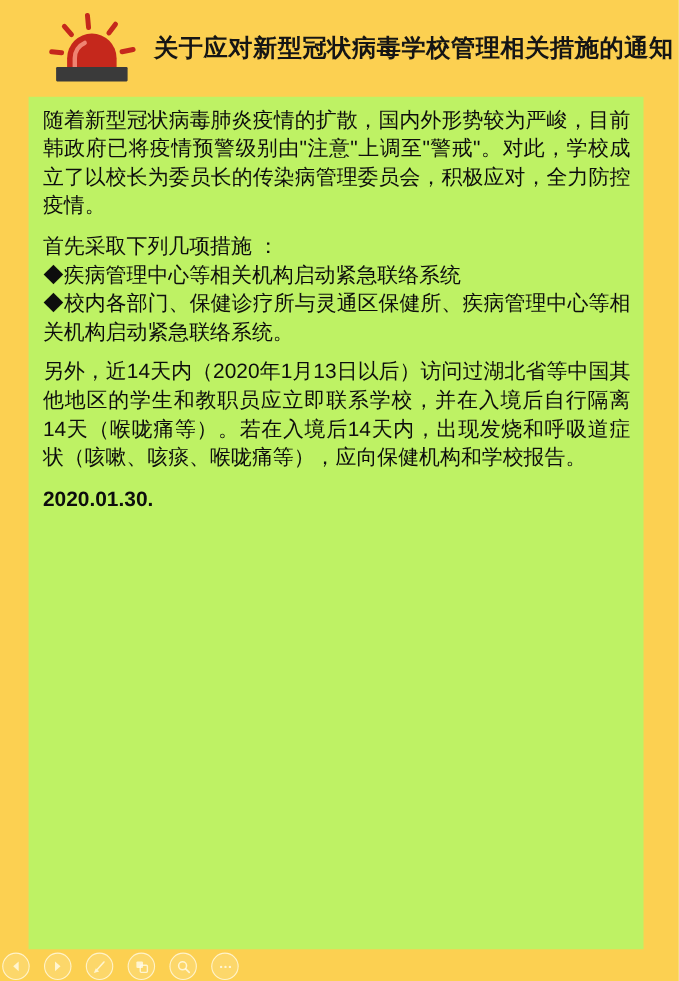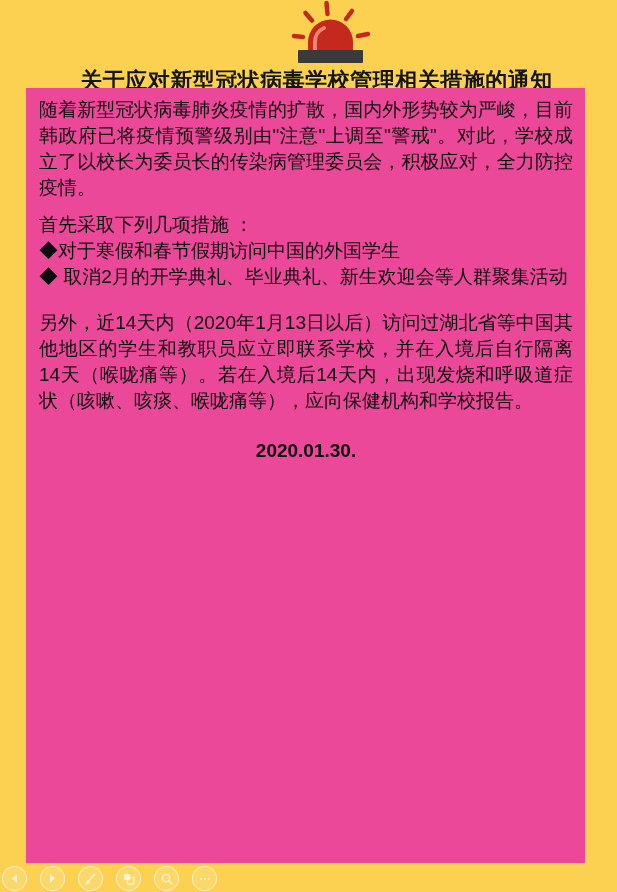--- a/index.html
+++ b/index.html
@@ -11,51 +11,50 @@
     background: #fcd051;
     overflow: hidden;
   }
   
   .header {
     position: absolute;
     top: 0; left: 0; right: 0;
     height: 88px;
     display: flex;
     align-items: center;
-    flex-direction: column;
   }
   .siren { margin-left: 44px; flex: 0 0 auto; }
   .title {
     margin: 0 0 0 16px;
     font-size: 22px;
     font-weight: 700;
     color: #151515;
     letter-spacing: 0.5px;
     white-space: nowrap;
   }
   
   .sheet {
     position: absolute;
     left: 26px; top: 88px;
     width: 559px; height: 775px;
-    background: #ec4899;
+    background: #bef264;
     box-sizing: border-box;
     padding: 9px 12px 17px 13px;
     overflow: hidden;
   }
   .sheet p, .sheet .mline {
     margin: 0;
     font-size: 19px;
     line-height: 26px;
     color: #0d0d0d;
     text-align: justify;
   }
   .sheet p { margin-bottom: 11px; }
-  .measures { margin-bottom: 20px; }
-  .sign { margin-top: 24px; text-align: center; }
+  .measures { margin-bottom: 10px; }
+  .sign { margin-top: 12px; text-align: left; }
   .date {
     font-size: 19px;
     line-height: 26px;
     font-weight: 700;
     color: #0d0d0d;
   }
   
   .toolbar {
     position: absolute;
     left: 2px; bottom: 1px;
@@ -94,22 +93,22 @@
       <rect x="7" y="50" width="65" height="13" rx="1" fill="#3a3a3a"></rect>
     </svg>
     <h1 class="title">关于应对新型冠状病毒学校管理相关措施的通知</h1>
   </div>
 
   <div class="sheet">
     <p>随着新型冠状病毒肺炎疫情的扩散，国内外形势较为严峻，目前韩政府已将疫情预警级别由"注意"上调至"警戒"。对此，学校成立了以校长为委员长的传染病管理委员会，积极应对，全力防控疫情。</p>
 
     <div class="measures">
       <div class="mline">首先采取下列几项措施 ：</div>
-      <div class="mline">◆对于寒假和春节假期访问中国的外国学生</div>
-      <div class="mline">◆ 取消2月的开学典礼、毕业典礼、新生欢迎会等人群聚集活动</div>
+      <div class="mline">◆疾病管理中心等相关机构启动紧急联络系统</div>
+      <div class="mline">◆校内各部门、保健诊疗所与灵通区保健所、疾病管理中心等相关机构启动紧急联络系统。</div>
     </div>
 
     <p>另外，近14天内（2020年1月13日以后）访问过湖北省等中国其他地区的学生和教职员应立即联系学校，并在入境后自行隔离14天（喉咙痛等）。若在入境后14天内，出现发烧和呼吸道症状（咳嗽、咳痰、喉咙痛等），应向保健机构和学校报告。</p>
 
     <div class="sign">
       <div class="date">2020.01.30.</div>
 
     </div>
   </div>
 

